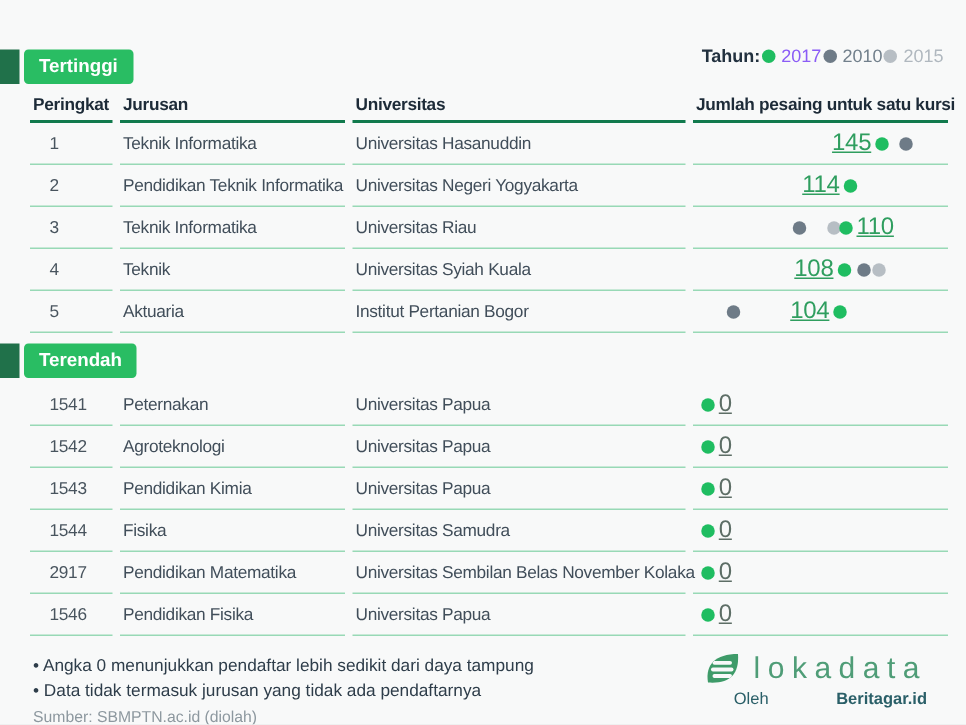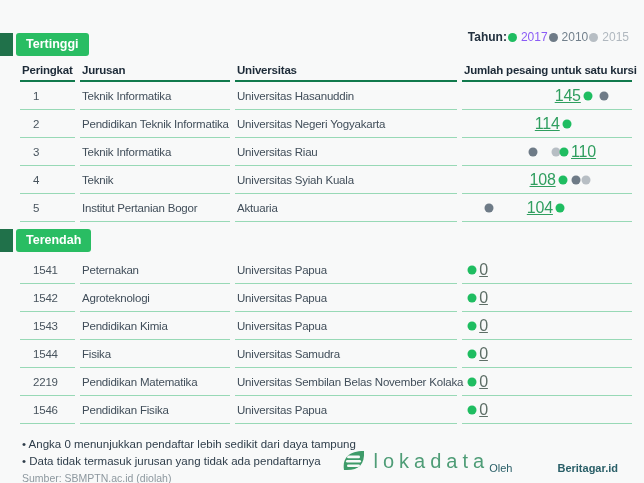--- a/index.html
+++ b/index.html
@@ -32,21 +32,21 @@
   .cell.rank{padding-left:13px;color:#48545e;}
   .cell.dotcell{position:relative;padding-left:0;}
   .pdot{position:absolute;width:9px;height:9px;border-radius:50%;top:50%;transform:translate(-50%,-50%);}
   .vlabel{position:absolute;top:50%;transform:translateY(-50%);font-size:16px;letter-spacing:-0.2px;text-decoration:underline;}
 
   
   .footnotes{position:absolute;top:436px;left:22px;font-size:11.5px;color:#2e3d4a;line-height:1.45;}
   .source{font-size:10.5px;color:#8d989f;margin-top:2px;}
 
   
-  .logo{position:absolute;top:448px;right:26px;display:flex;flex-direction:row;align-items:flex-end;}
+  .logo{position:absolute;top:433px;right:26px;display:flex;flex-direction:column;align-items:flex-end;}
   .logo-row{display:flex;align-items:center;gap:7px;}
   .logo-name{font-size:20px;color:#4f9d77;letter-spacing:5px;font-weight:500;}
   .byline{font-size:11px;color:#2a5f68;margin-top:1px;}
   .byline .brand{font-weight:bold;padding-left:42px;}
 </style>
 </head>
 <body>
 
 <div class="page">
 
@@ -104,22 +104,22 @@
       <div class="cell rank">4</div>
       <div class="cell">Teknik</div>
       <div class="cell">Universitas Syiah Kuala</div>
       <div class="cell dotcell">
         <span class="pdot" style="left: 66.8%; background: rgb(110, 123, 135); z-index: 2;"></span>
         <span class="pdot" style="left: 72.8%; background: rgb(183, 190, 196); z-index: 2;"></span>
         <span class="pdot" style="left: 59.2%; background: rgb(31, 189, 97); z-index: 3;"></span>
         <span class="vlabel" style="color: rgb(47, 158, 95); right: 76.36px;">108</span>
       </div>
       <div class="cell rank">5</div>
+      <div class="cell">Aktuaria</div>
       <div class="cell">Institut Pertanian Bogor</div>
-      <div class="cell">Aktuaria</div>
       <div class="cell dotcell">
         <span class="pdot" style="left: 16%; background: rgb(110, 123, 135); z-index: 2;"></span>
         <span class="pdot" style="left: 57.6%; background: rgb(31, 189, 97); z-index: 3;"></span>
         <span class="vlabel" style="color: rgb(47, 158, 95); right: 79.08px;">104</span>
       </div>
     </div>
 
   <div class="badge-row second">
     <div class="badge-block"></div>
     <div class="badge">Terendah</div>
@@ -147,21 +147,21 @@
         <span class="pdot" style="left: 6%; background: rgb(31, 189, 97); z-index: 3;"></span>
         <span class="vlabel" style="color: rgb(93, 110, 102); left: 17.2px;">0</span>
       </div>
       <div class="cell rank">1544</div>
       <div class="cell">Fisika</div>
       <div class="cell">Universitas Samudra</div>
       <div class="cell dotcell">
         <span class="pdot" style="left: 6%; background: rgb(31, 189, 97); z-index: 3;"></span>
         <span class="vlabel" style="color: rgb(93, 110, 102); left: 17.2px;">0</span>
       </div>
-      <div class="cell rank">2219</div>
+      <div class="cell rank">2917</div>
       <div class="cell">Pendidikan Matematika</div>
       <div class="cell">Universitas Sembilan Belas November Kolaka</div>
       <div class="cell dotcell">
         <span class="pdot" style="left: 6%; background: rgb(31, 189, 97); z-index: 3;"></span>
         <span class="vlabel" style="color: rgb(93, 110, 102); left: 17.2px;">0</span>
       </div>
       <div class="cell rank">1546</div>
       <div class="cell">Pendidikan Fisika</div>
       <div class="cell">Universitas Papua</div>
       <div class="cell dotcell">

